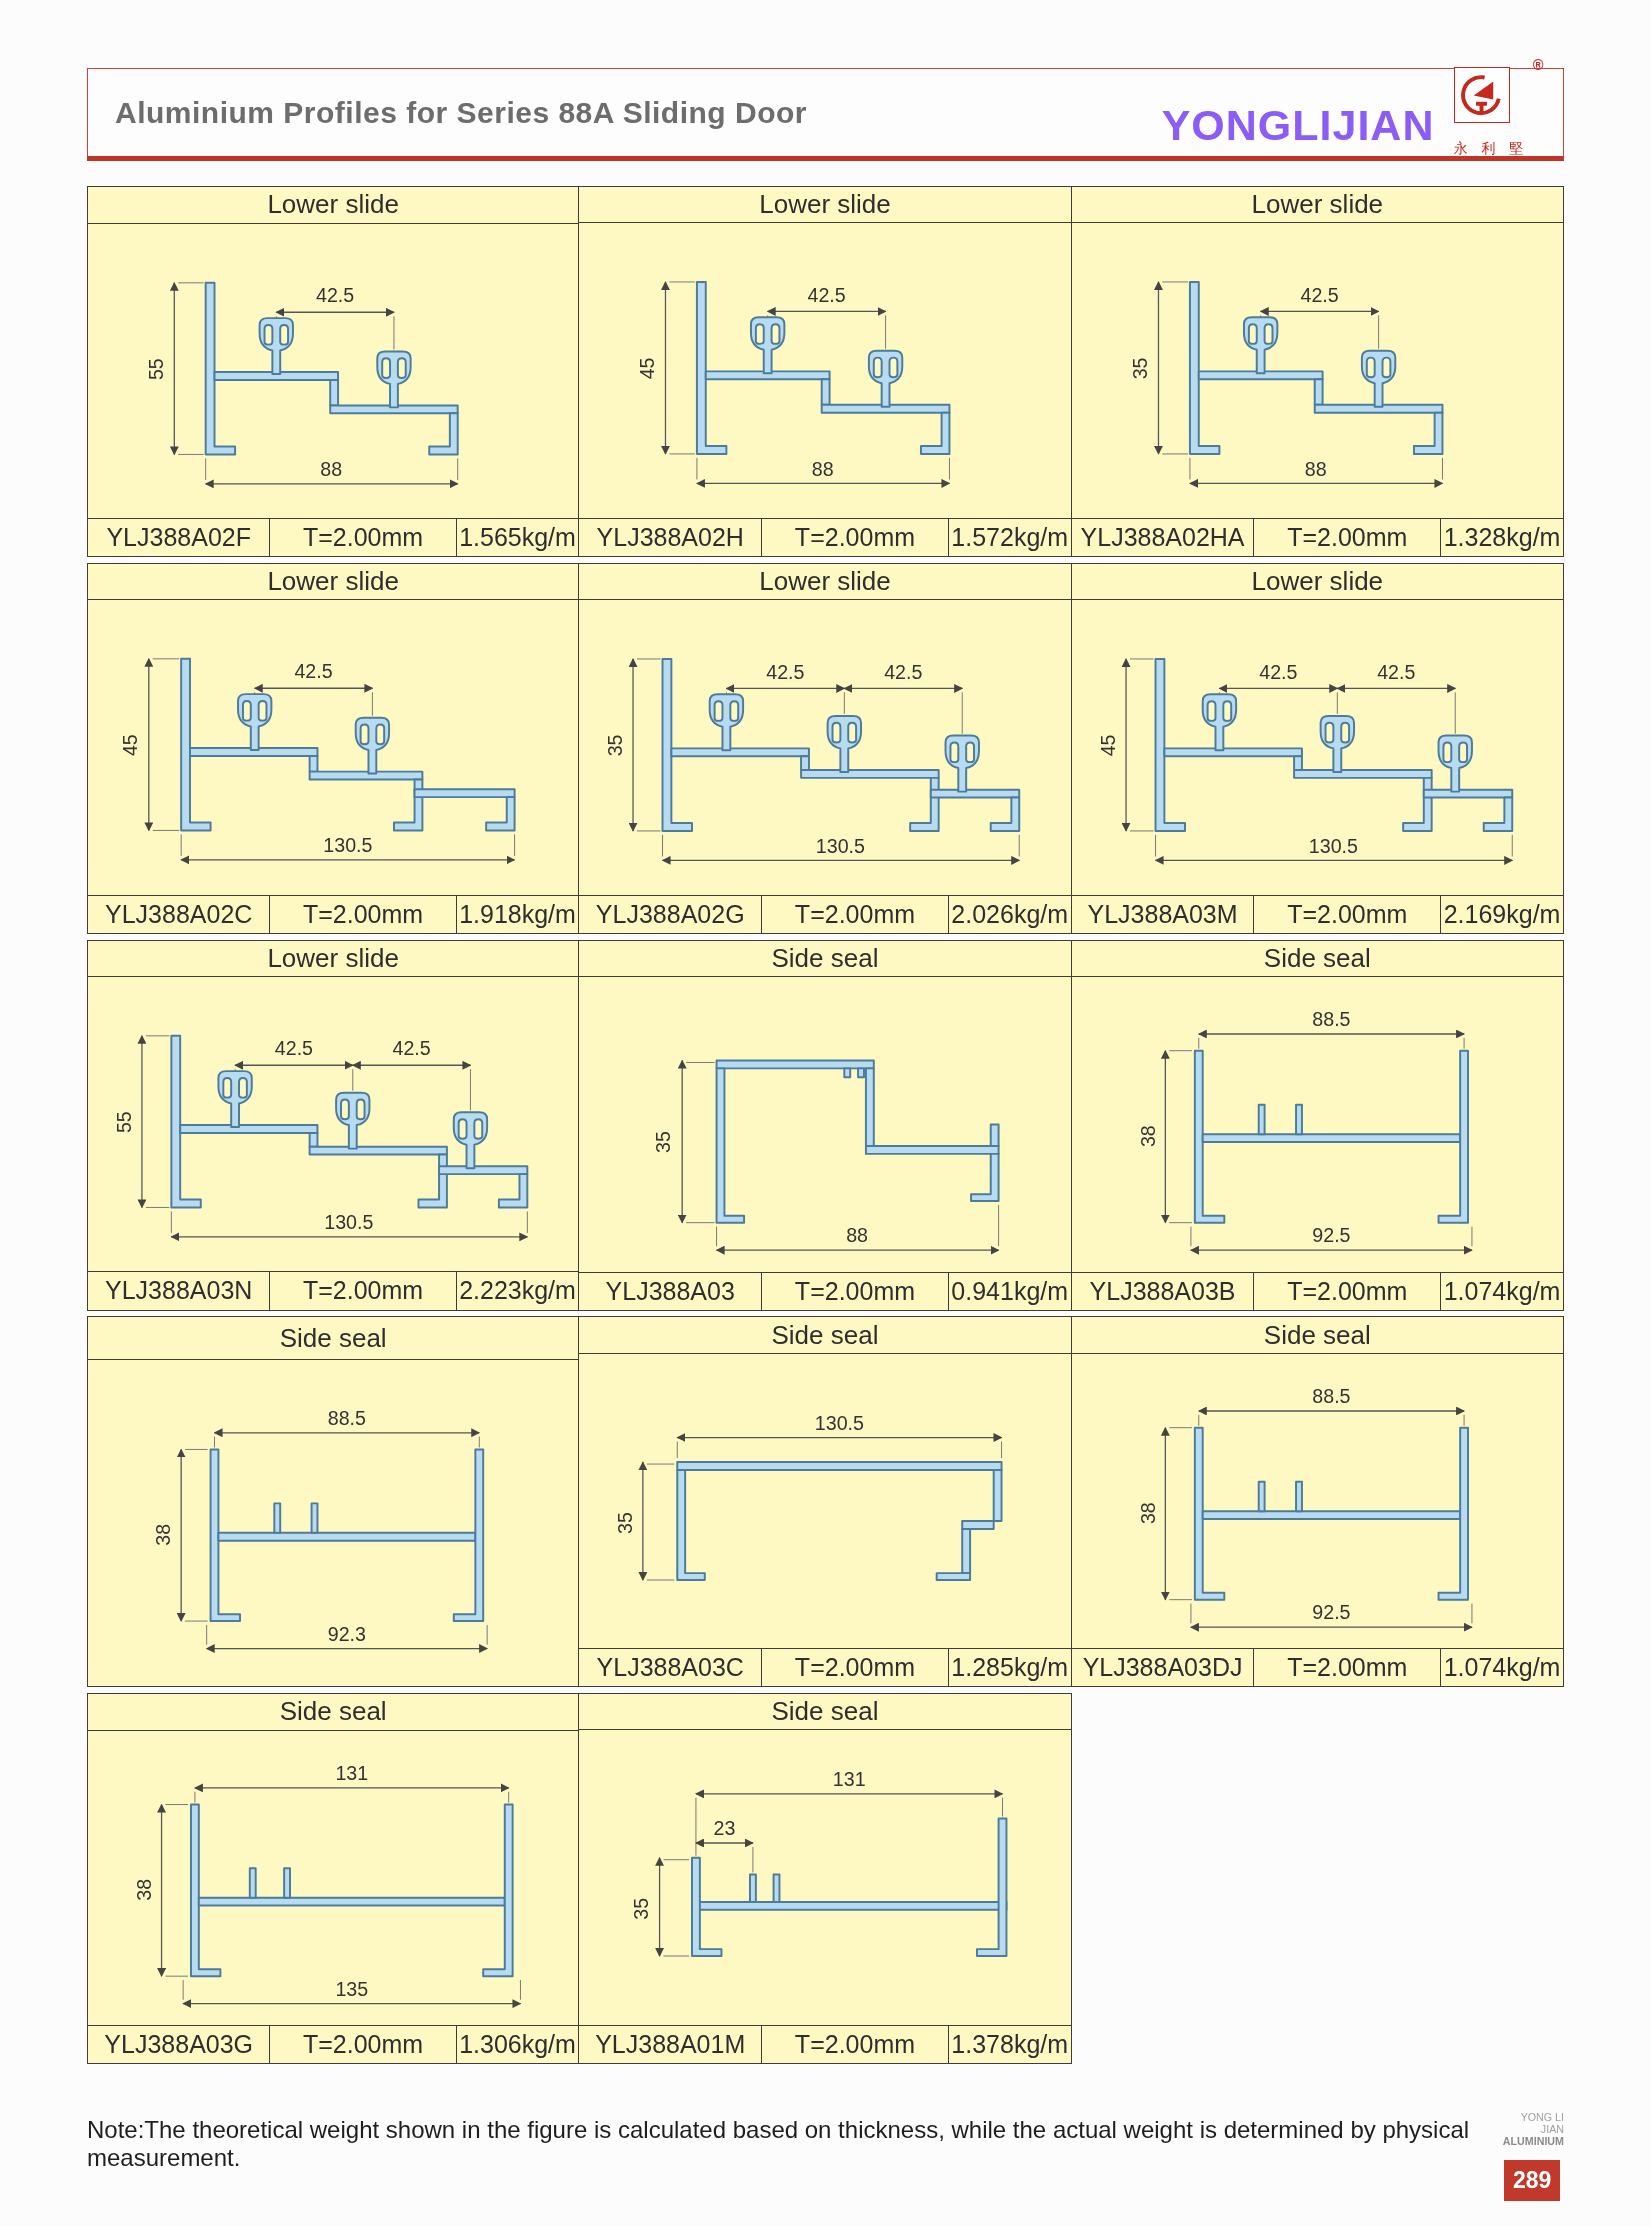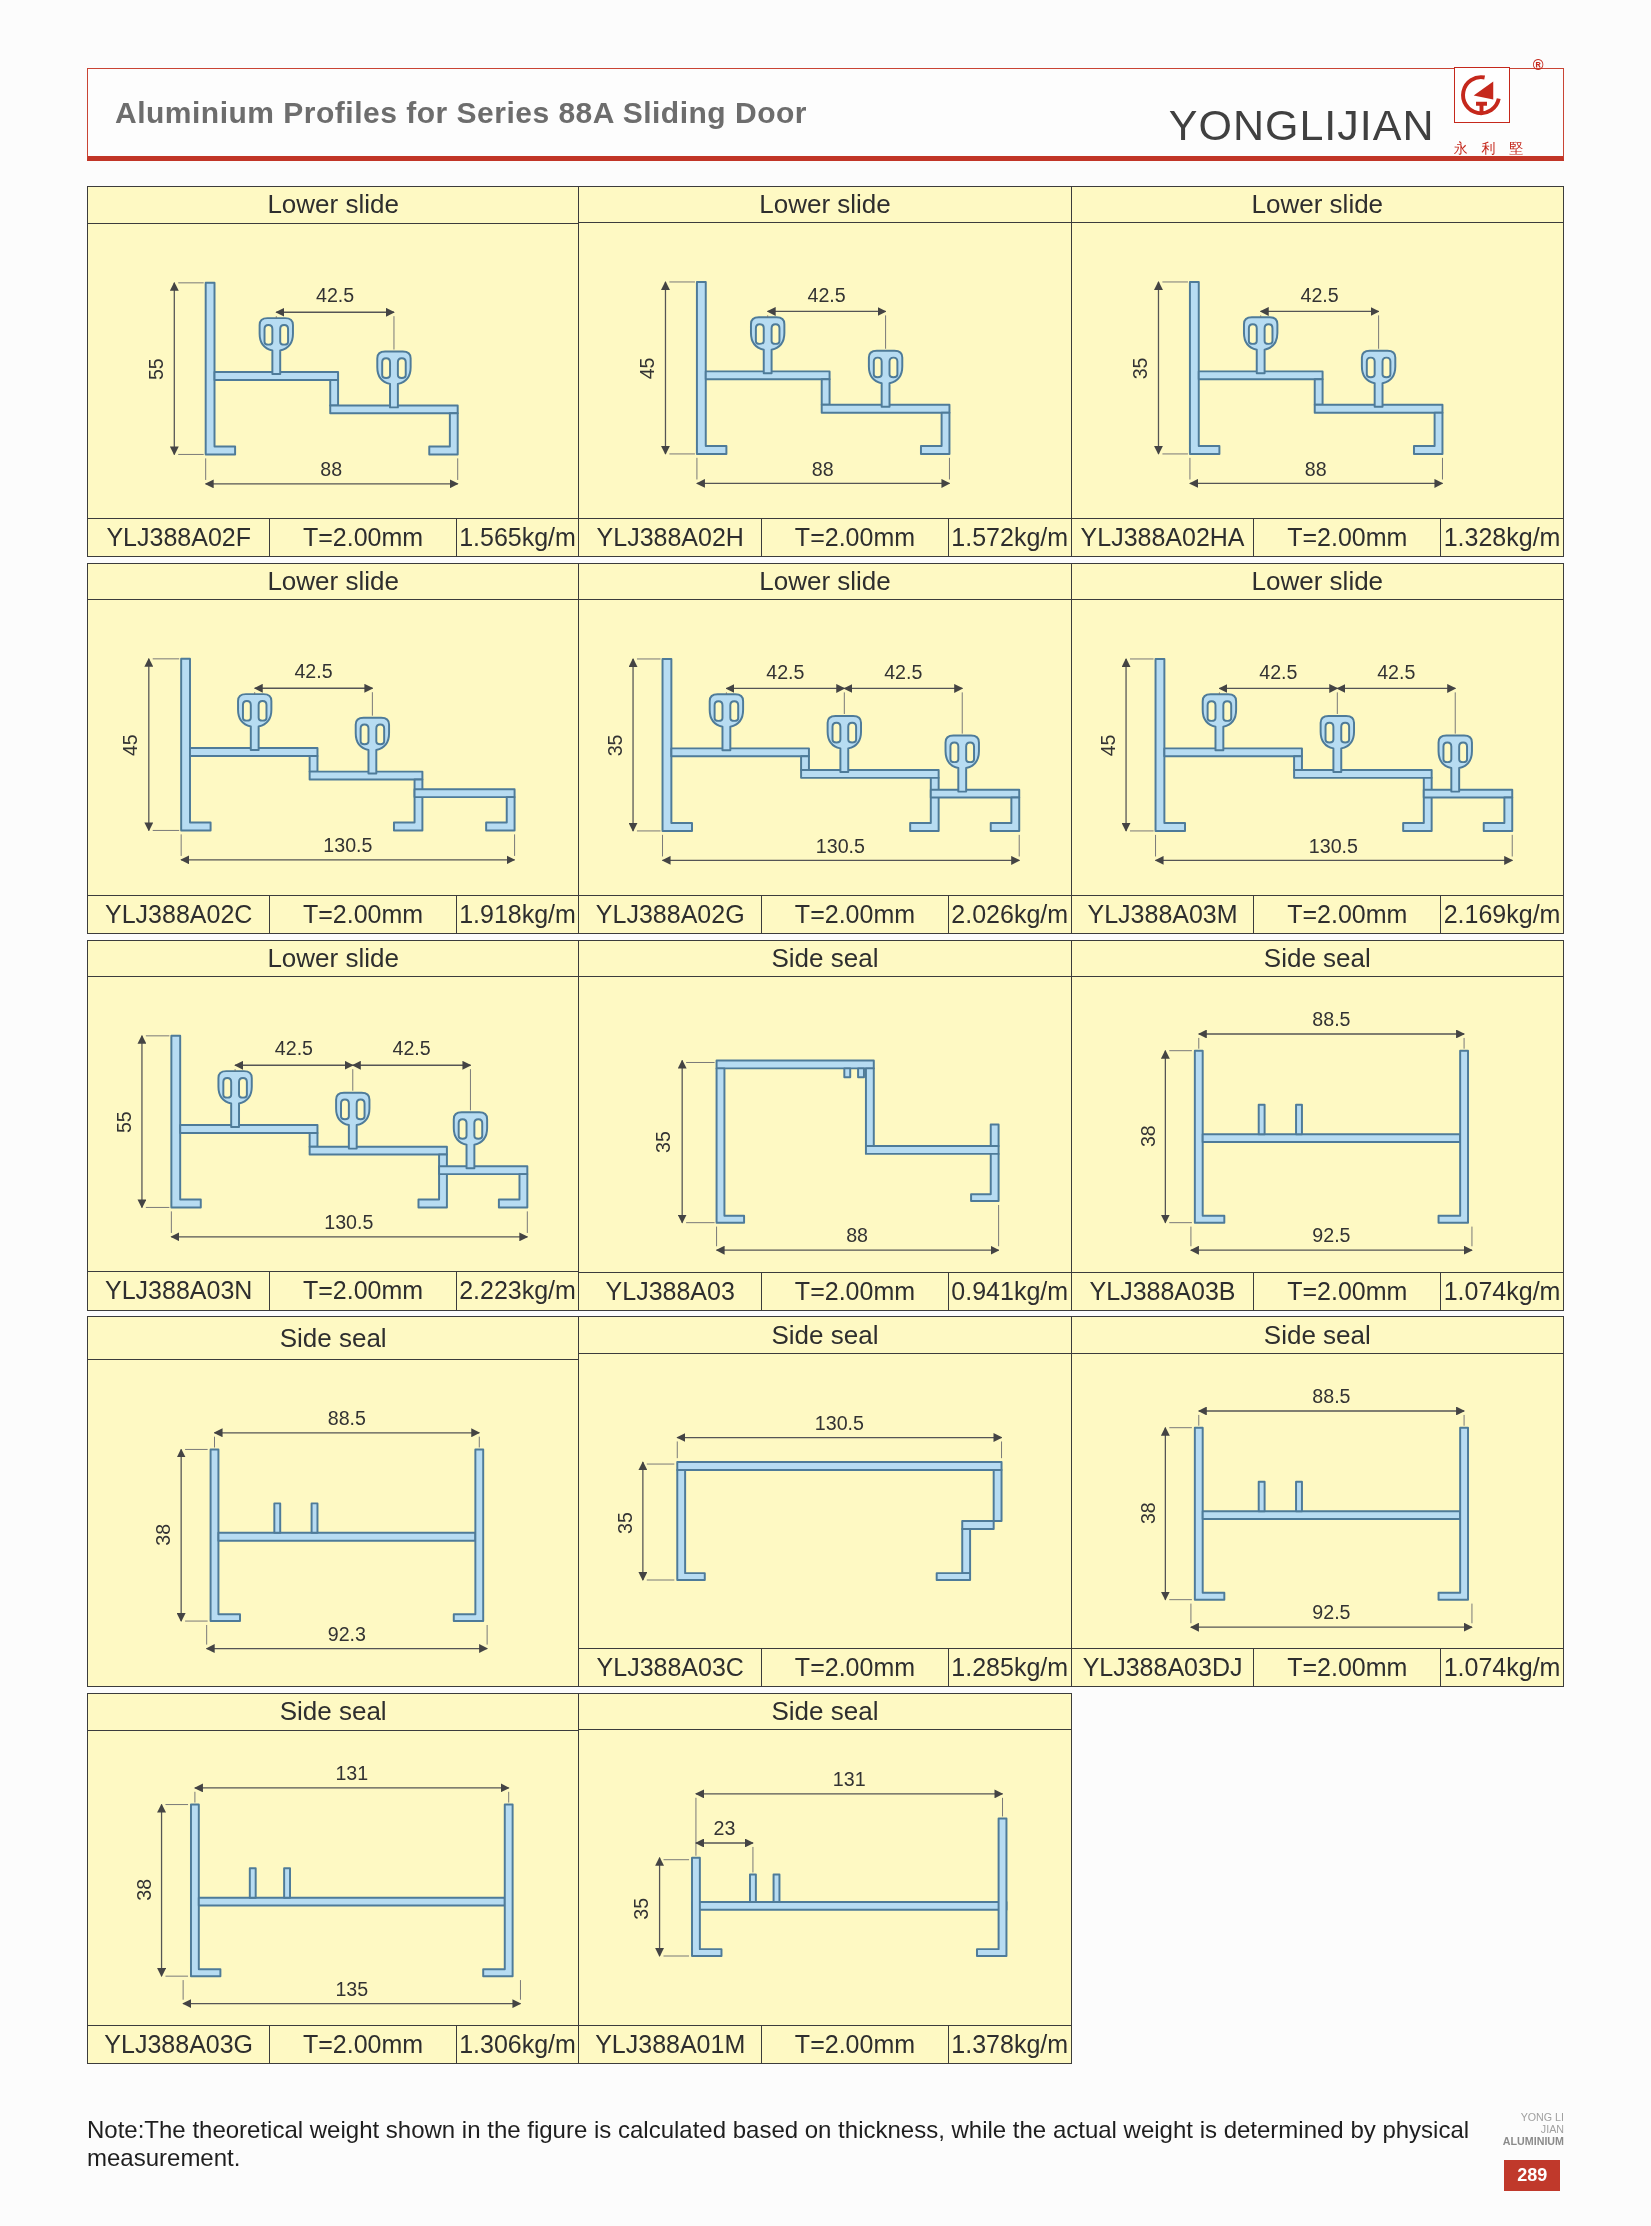--- a/index.html
+++ b/index.html
@@ -5,21 +5,21 @@
   * { margin:0; padding:0; box-sizing:border-box; }
   body { background:#e8e8e8; font-family:"Liberation Sans", sans-serif; }
   .page { width:1652px; height:2226px; background:#fcfcfc; position:relative; overflow:hidden; }
   .content { position:absolute; left:87px; top:68px; width:1477px; }
 
   
   .header-box { height:93px; border:1.9px solid #c94434; border-bottom:5.8px solid #c13527;
     display:flex; align-items:center; justify-content:space-between; padding:0 21.3px 0 27px; background:#fdfdfd; }
   .page-title { font-size:30px; font-weight:bold; color:#6d6d6d; letter-spacing:0.5px;text-align:right; }
   .brand { display:flex; align-items:center; }
-  .brand-name { font-size:43px; font-weight:normal; color:#404040; letter-spacing:1px;margin-top:26px; }
+  .brand-name { font-size:43px; font-weight:bold; color:#8b5cf6; letter-spacing:1px;margin-top:26px; }
   .logo-wrap { position:relative; margin-left:19.4px; margin-right:13.6px; text-align:center; }
   .logo-box { width:56px; height:56px; border:1.9px solid #c5281c; background:#fff;
     display:flex; align-items:center; justify-content:center; }
   .logo-box svg { width:47px; height:47px; }
   .reg { position:absolute; top:-9.7px; right:-15.5px; color:#c5281c; font-size:14.6px; font-weight:bold; }
   .brand-cn { font-size:14px; color:#c5281c; letter-spacing:4.9px; margin-top:17px; white-space:nowrap; }
 
   
   .grid { margin-top:25px; display:flex; flex-direction:column; gap:5.8px; }
   .grid-row { display:grid; grid-template-columns:1fr 1fr 1fr; }
@@ -42,22 +42,22 @@
   .dimx { stroke:#777; stroke-width:1; fill:none; }
   .dimt { font-family:"Liberation Sans", sans-serif; font-size:20px; fill:#333; }
 
   
   .footnote-row { margin-top:52px; display:flex; justify-content:space-between; align-items:flex-start; }
   .note { font-size:24px; color:#1e1e1e; }
   .page-badge { display:flex; align-items:center; gap:12px; margin-top:-3.9px;flex-direction:column; }
   .badge-brand { text-align:right; line-height:1.1; }
   .badge-brand .b1 { font-size:10.7px; color:#a0a0a0; }
   .badge-brand .b2 { font-size:10.7px; font-weight:bold; color:#8b8b8b; }
-  .page-num { background:#c0392b; color:#fff; font-size:18px; font-weight:bold;
-    width:56px; height:31px; display:flex; align-items:center; justify-content:center; }
+  .page-num { background:#c0392b; color:#fff; font-size:23px; font-weight:bold;
+    width:56px; height:41px; display:flex; align-items:center; justify-content:center; }
 </style>
 </head>
 <body>
 
 <svg width="0" height="0" style="position:absolute" aria-hidden="true">
   <defs>
     <g id="rail">
       <path class="prof" fill-rule="evenodd" d="M-4,0 L-4,-24 C-13,-26 -17,-32 -17,-41 L-17,-50 Q-17,-57 -9,-57 L9,-57 Q17,-57 17,-50 L17,-41 C17,-32 13,-26 4,-24 L4,0 Z
         M-12,-33 L-12,-46 Q-12,-50 -8,-50 Q-4,-50 -4,-46 L-4,-33 Q-4,-30 -8,-30 Q-12,-30 -12,-33 Z
         M4,-33 L4,-46 Q4,-50 8,-50 Q12,-50 12,-46 L12,-33 Q12,-30 8,-30 Q4,-30 4,-33 Z"></path>

